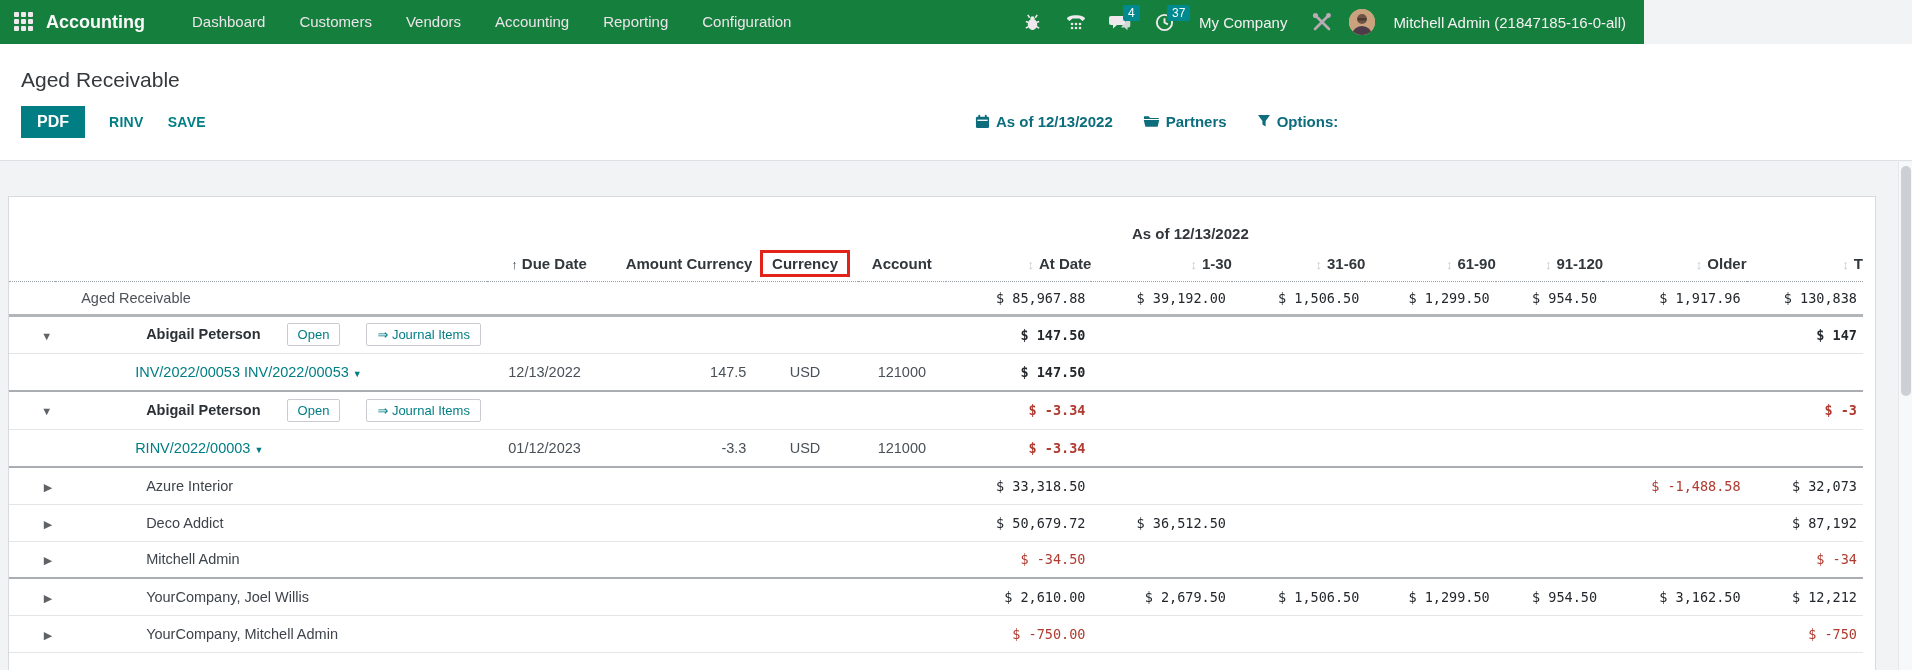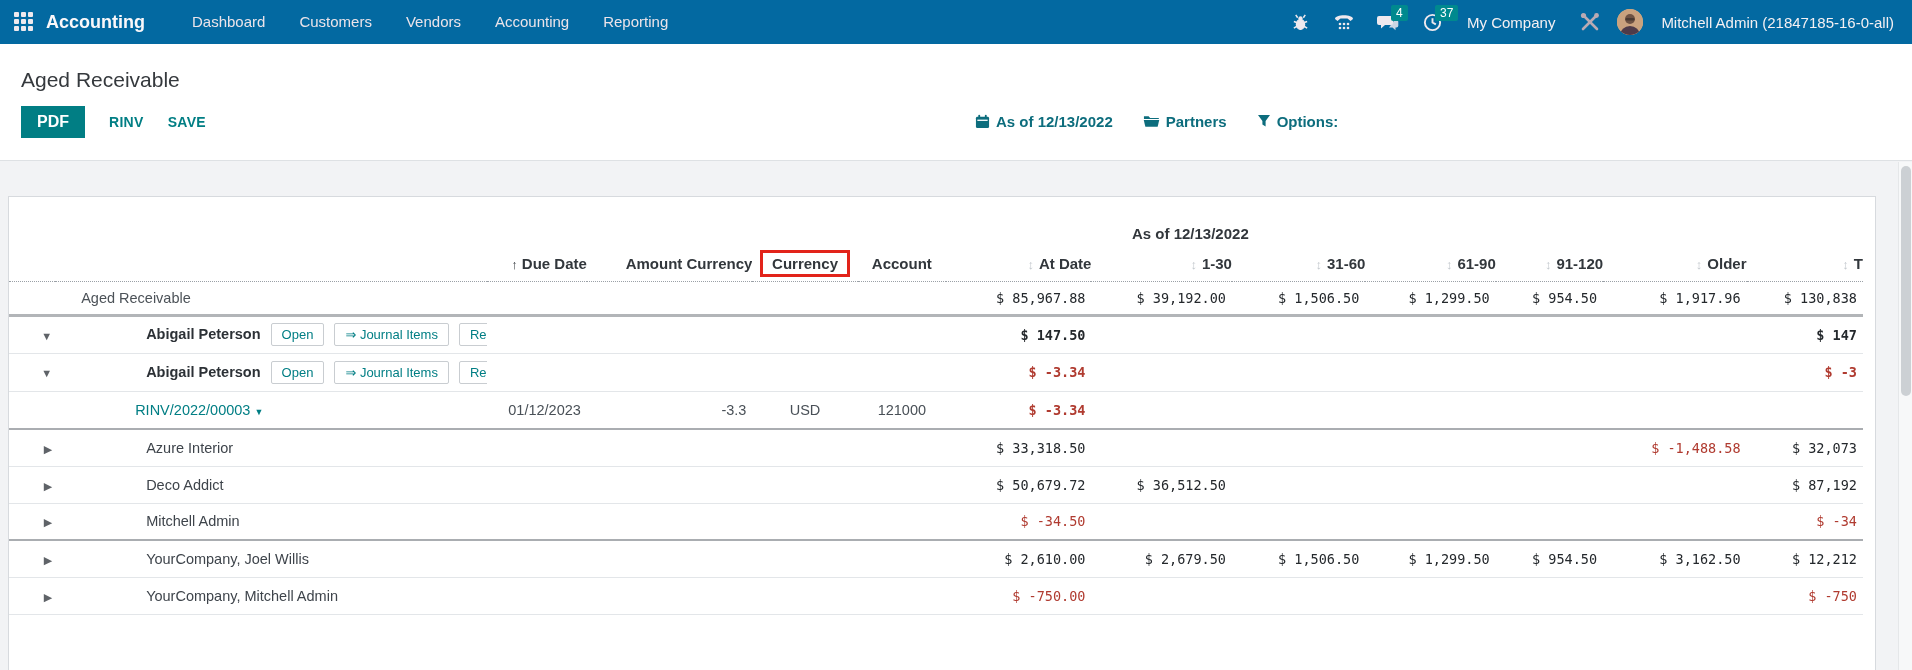--- a/index.html
+++ b/index.html
@@ -1,20 +1,20 @@
 <!DOCTYPE html>
 <html><head>
 <meta charset="utf-8">
 <style>
   * { margin:0; padding:0; box-sizing:border-box; }
   html,body { width:1912px; height:670px; overflow:hidden; background:#f2f3f5;
               font-family:"Liberation Sans", sans-serif; }
 
   
-  .nav { position:absolute; left:0; top:0; width:1912px; height:44px; background:#0369a1;
+  .nav { position:absolute; left:0; top:0; width:1644px; height:44px; background:#15803d;
          display:flex; align-items:flex-end; color:#f4f0f3; font-size:15px; }
   .nav-left { display:flex; align-items:center; }
   .grid-icon { width:20px; height:20px; margin:0 12px 0 14px; display:grid;
                grid-template-columns:repeat(3,5px); grid-template-rows:repeat(3,5px); gap:2px; }
   .grid-icon i { background:#efe9ee; border-radius:1px; }
   .app-name { font-size:18px; font-weight:700; color:#fbf8fa; margin-right:30px; }
   .nav-item { padding:0 17px; height:44px; line-height:44px; cursor:pointer; color:#ece4ea; }
   .nav-right { position:absolute; right:10px; top:0; height:44px; display:flex; align-items:center; gap:10px; }
   .icon-btn { position:relative; width:34px; height:44px; display:flex; align-items:center; justify-content:center; cursor:pointer; }
   .badge { position:absolute; top:5px; left:20px; background:#00898e; color:#fff; font-size:12px;
@@ -64,21 +64,21 @@
   tr.sep-xheavy td { border-bottom:3px solid #b2b5b8; }
 
   td.c-caret { text-align:right; padding-right:3px; }
   .caret { color:#5f6368; font-size:11px; cursor:pointer; }
   td.c-name { padding-left:44px; }
   .total-label { color:#4c5258; padding-left:-18px; }
   tr.r-total td.c-name { padding-left:26px; }
   .pname { color:#3e444b; cursor:pointer;margin-left:47px; }
   .pname.bold { font-weight:700; color:#2c3136; }
   .mini-btn { display:inline-block; border:1px solid #c9cdd1; border-radius:2px; background:#fff;
-              color:#017e84; font-size:13px; padding:3px 10px; margin-left:10px; cursor:pointer; }
+              color:#017e84; font-size:13px; padding:3px 10px; margin-left:26px; cursor:pointer; }
   td.c-name .indent { display:inline-block; width:36px; }
   .move-link { color:#017e84; font-size:14.5px; cursor:pointer; text-decoration:none; }
   .link-caret { color:#017e84; font-size:9px; margin-left:4px; }
 
   td.v-right { text-align:right; padding-right:6px; }
   td.v-center { text-align:center; }
   td.mono { font-family:"DejaVu Sans Mono", monospace; font-size:13.5px; color:#24282c; }
   td.mono.bold { font-weight:700; }
   td.red { color:#b03b30; }
 
@@ -104,20 +104,21 @@
         <i></i>
         <i></i>
         <i></i>
     </div>
     <span class="app-name">Accounting</span>
     <span class="nav-item">Dashboard</span>
     <span class="nav-item">Customers</span>
     <span class="nav-item">Vendors</span>
     <span class="nav-item">Accounting</span>
     <span class="nav-item">Reporting</span>
+    <span class="nav-item">Configuration</span>
   </div>
   <div class="nav-right">
     <div class="icon-btn">
       <svg width="19" height="19" viewBox="0 0 20 20">
           <g stroke="#efe9ee" stroke-width="1.6" fill="none">
         <ellipse cx="10" cy="12" rx="4.2" ry="5.2" fill="#efe9ee"></ellipse>
         <path d="M7 5 L5 2 M13 5 L15 2"></path>
             <path d="M10 7 V3" stroke-width="0"></path>
         <path d="M3 9 L6 10 M17 9 L14 10 M3 16 L6 14 M17 16 L14 14 M10 18 V16"></path>
         <circle cx="10" cy="5.5" r="2.2" fill="#efe9ee" stroke="none"></circle>
@@ -278,20 +279,35 @@
             <td class="c-currency v-center"></td>
             <td class="c-account v-center"></td>
             <td class="c-at_date v-right mono bold">$ 147.50</td>
             <td class="c-d1_30 v-right mono bold"></td>
             <td class="c-d31_60 v-right mono bold"></td>
             <td class="c-d61_90 v-right mono bold"></td>
             <td class="c-d91_120 v-right mono bold"></td>
             <td class="c-older v-right mono bold"></td>
             <td class="c-total v-right mono bold">$ 147</td>
           </tr>
+          <tr class="r-detail sep-heavy">
+            <td class="c-caret"></td>
+            <td class="c-name"><span class="indent"></span><a class="move-link">INV/2022/00053 INV/2022/00053<span class="link-caret">▼</span></a></td>
+            <td class="c-due v-right">12/13/2022</td>
+            <td class="c-amount_currency v-right">147.5</td>
+            <td class="c-currency v-center">USD</td>
+            <td class="c-account v-center">121000</td>
+            <td class="c-at_date v-right mono bold">$ 147.50</td>
+            <td class="c-d1_30 v-right mono bold"></td>
+            <td class="c-d31_60 v-right mono bold"></td>
+            <td class="c-d61_90 v-right mono bold"></td>
+            <td class="c-d91_120 v-right mono bold"></td>
+            <td class="c-older v-right mono bold"></td>
+            <td class="c-total v-right mono bold"></td>
+          </tr>
           <tr class="r-group">
             <td class="c-caret"><span class="caret">▼</span></td>
             <td class="c-name"><span class="pname bold">Abigail Peterson</span><span class="mini-btn">Open</span><span class="mini-btn">⇒ Journal Items</span><span class="mini-btn">Reconcile</span></td>
             <td class="c-due v-right"></td>
             <td class="c-amount_currency v-right"></td>
             <td class="c-currency v-center"></td>
             <td class="c-account v-center"></td>
             <td class="c-at_date v-right mono bold red">$ -3.34</td>
             <td class="c-d1_30 v-right mono bold"></td>
             <td class="c-d31_60 v-right mono bold"></td>

